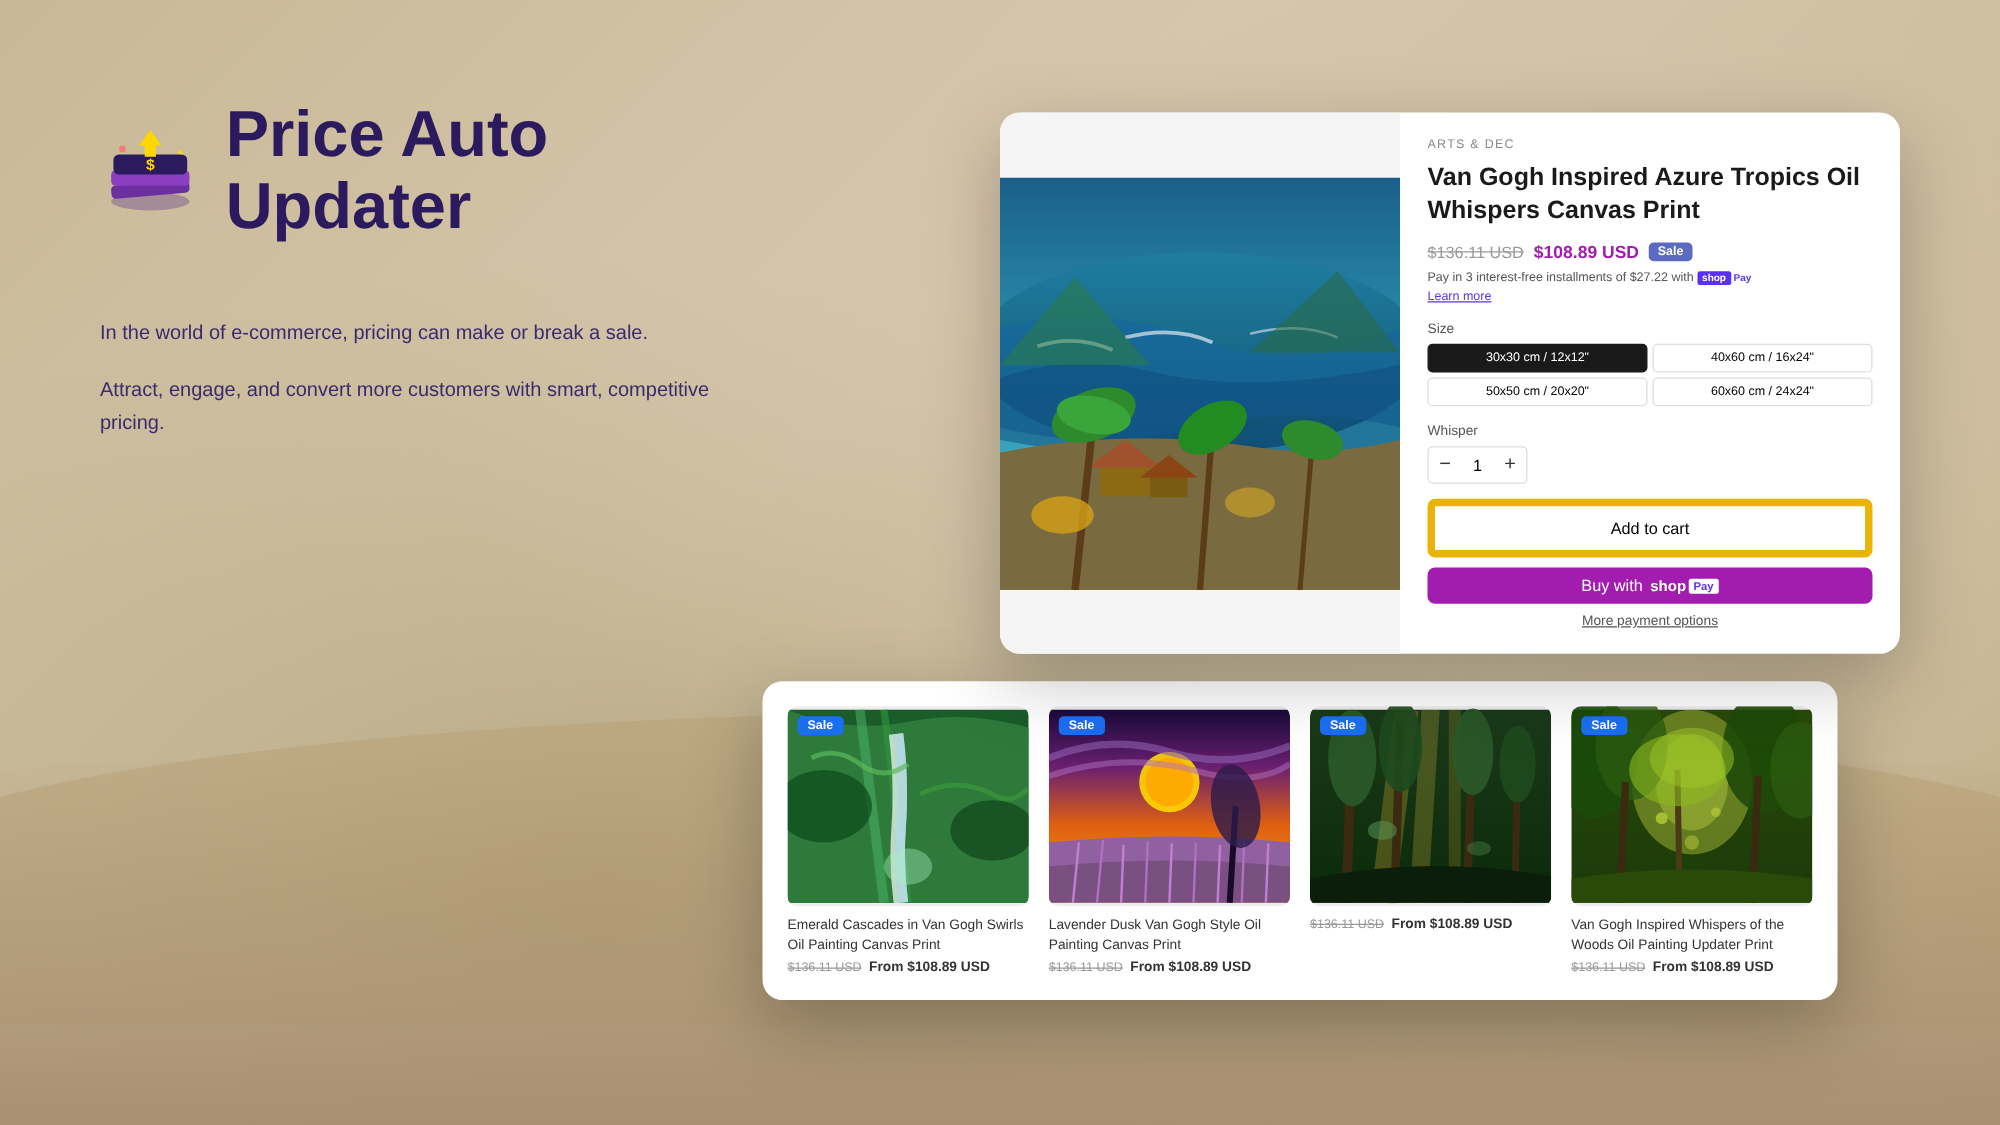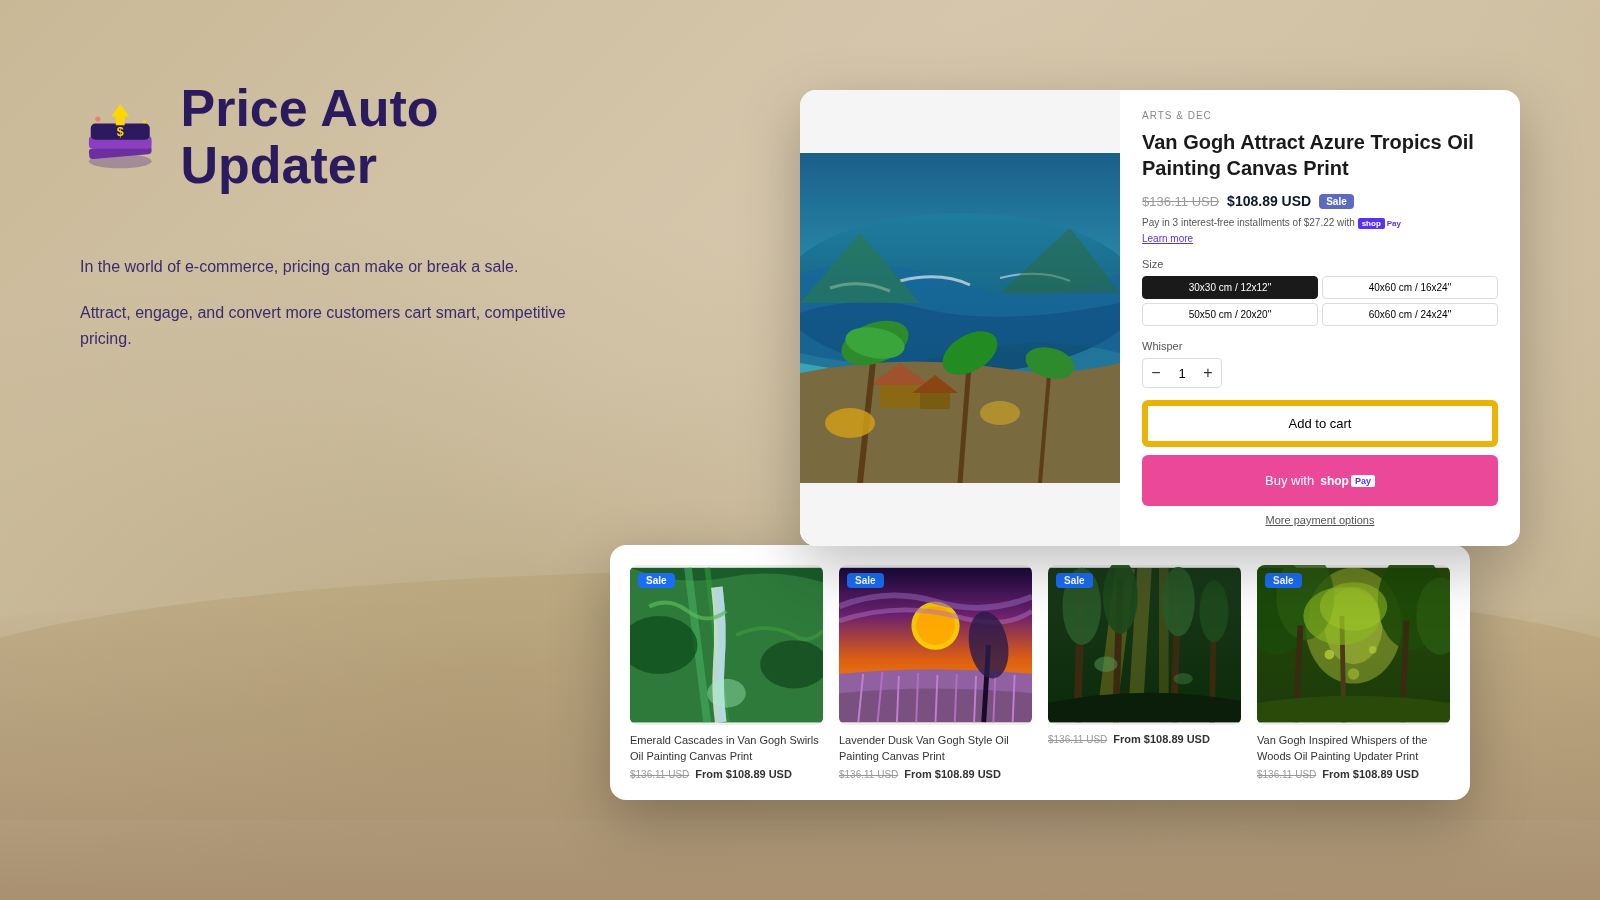--- a/index.html
+++ b/index.html
@@ -153,21 +153,21 @@
     }
 
     .original-price {
       font-size: 13px;
       color: #999;
       text-decoration: line-through;
     }
 
     .sale-price {
       font-size: 14px;
-      color: #0f172a;
+      color: #a21caf;
       font-weight: 600;
     }
 
     .sale-badge {
       background: #5c6bc0;
       color: white;
       font-size: 10px;
       padding: 2px 7px;
       border-radius: 4px;
       font-weight: 600;
@@ -271,22 +271,22 @@
       border: 6px solid #eab308;
       background: white;
       border-radius: 6px;
       font-size: 13px;
       cursor: pointer;
       margin-bottom: 8px;
     }
 
     .shop-pay-btn {
       width: 100%;
-      padding: 18px;
-      background: #ec4899;
+      padding: 7px;
+      background: #a21caf;
       border: none;
       border-radius: 6px;
       color: white;
       font-size: 13px;
       cursor: pointer;
       margin-bottom: 8px;
       display: flex;
       align-items: center;
       justify-content: center;
       gap: 6px;
@@ -400,21 +400,21 @@
 
         <circle cx="20" cy="25" r="3" fill="#ff6b6b" opacity="0.8"></circle>
         <circle cx="72" cy="28" r="2" fill="#ffd700" opacity="0.8"></circle>
       </svg>
       <h1 class="app-title">Price Auto Updater</h1>
     </div>
 
 
     <div class="description">
       <p>In the world of e-commerce, pricing can make or break a sale.</p>
-      <p>Attract, engage, and convert more customers cart smart, competitive pricing.</p>
+      <p>Attract, engage, and convert more customers with smart, competitive pricing.</p>
     </div>
   </div>
 
   <div class="right-panel">
 
     <div class="product-detail-card">
       <div class="product-image-area">
 
         <svg viewBox="0 0 320 330" style="width:320px;height:330px;">
 
@@ -458,21 +458,21 @@
           <ellipse cx="50" cy="270" rx="25" ry="15" fill="#d4a017" opacity="0.8"></ellipse>
           <ellipse cx="200" cy="260" rx="20" ry="12" fill="#c8a028" opacity="0.7"></ellipse>
 
           <polygon points="0,150 60,80 120,150" fill="#2a7a4a" opacity="0.6"></polygon>
           <polygon points="200,140 270,75 320,140" fill="#2a6a3a" opacity="0.5"></polygon>
         </svg>
       </div>
 
       <div class="product-info">
         <div class="product-category">ARTS &amp; DEC</div>
-        <div class="product-name">Van Gogh Attract Azure Tropics Oil Painting Canvas Print</div>
+        <div class="product-name">Van Gogh Inspired Azure Tropics Oil Whispers Canvas Print</div>
 
         <div class="price-row">
           <span class="original-price">$136.11 USD</span>
           <span class="sale-price">$108.89 USD</span>
           <span class="sale-badge">Sale</span>
         </div>
 
         <div class="installment-text">
           <span>Pay in 3 interest-free installments of $27.22 with</span>
           <span class="shop-pay-logo">

